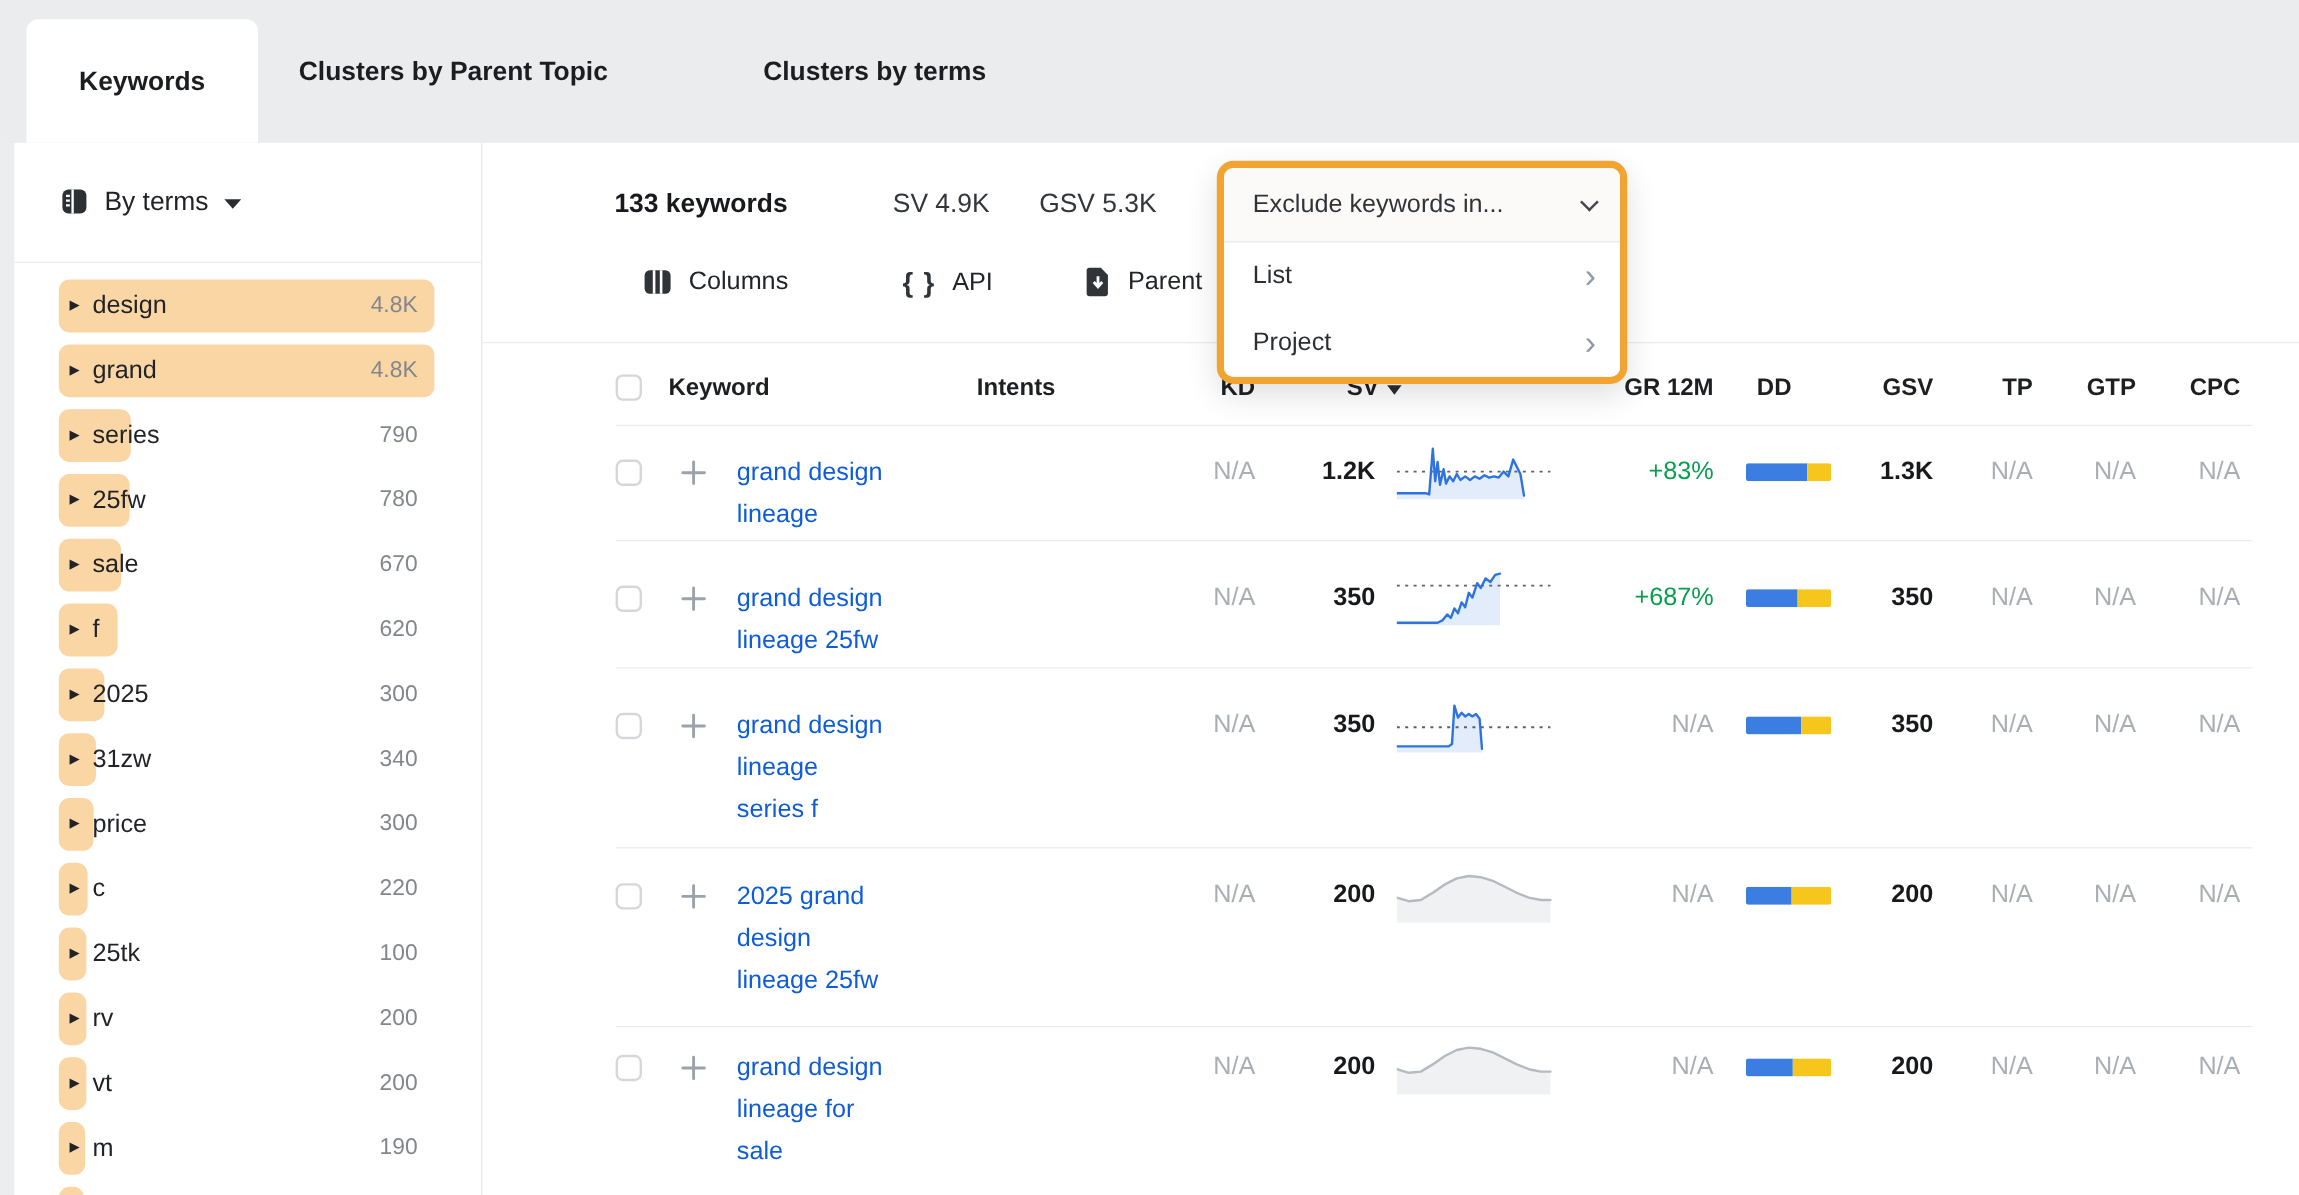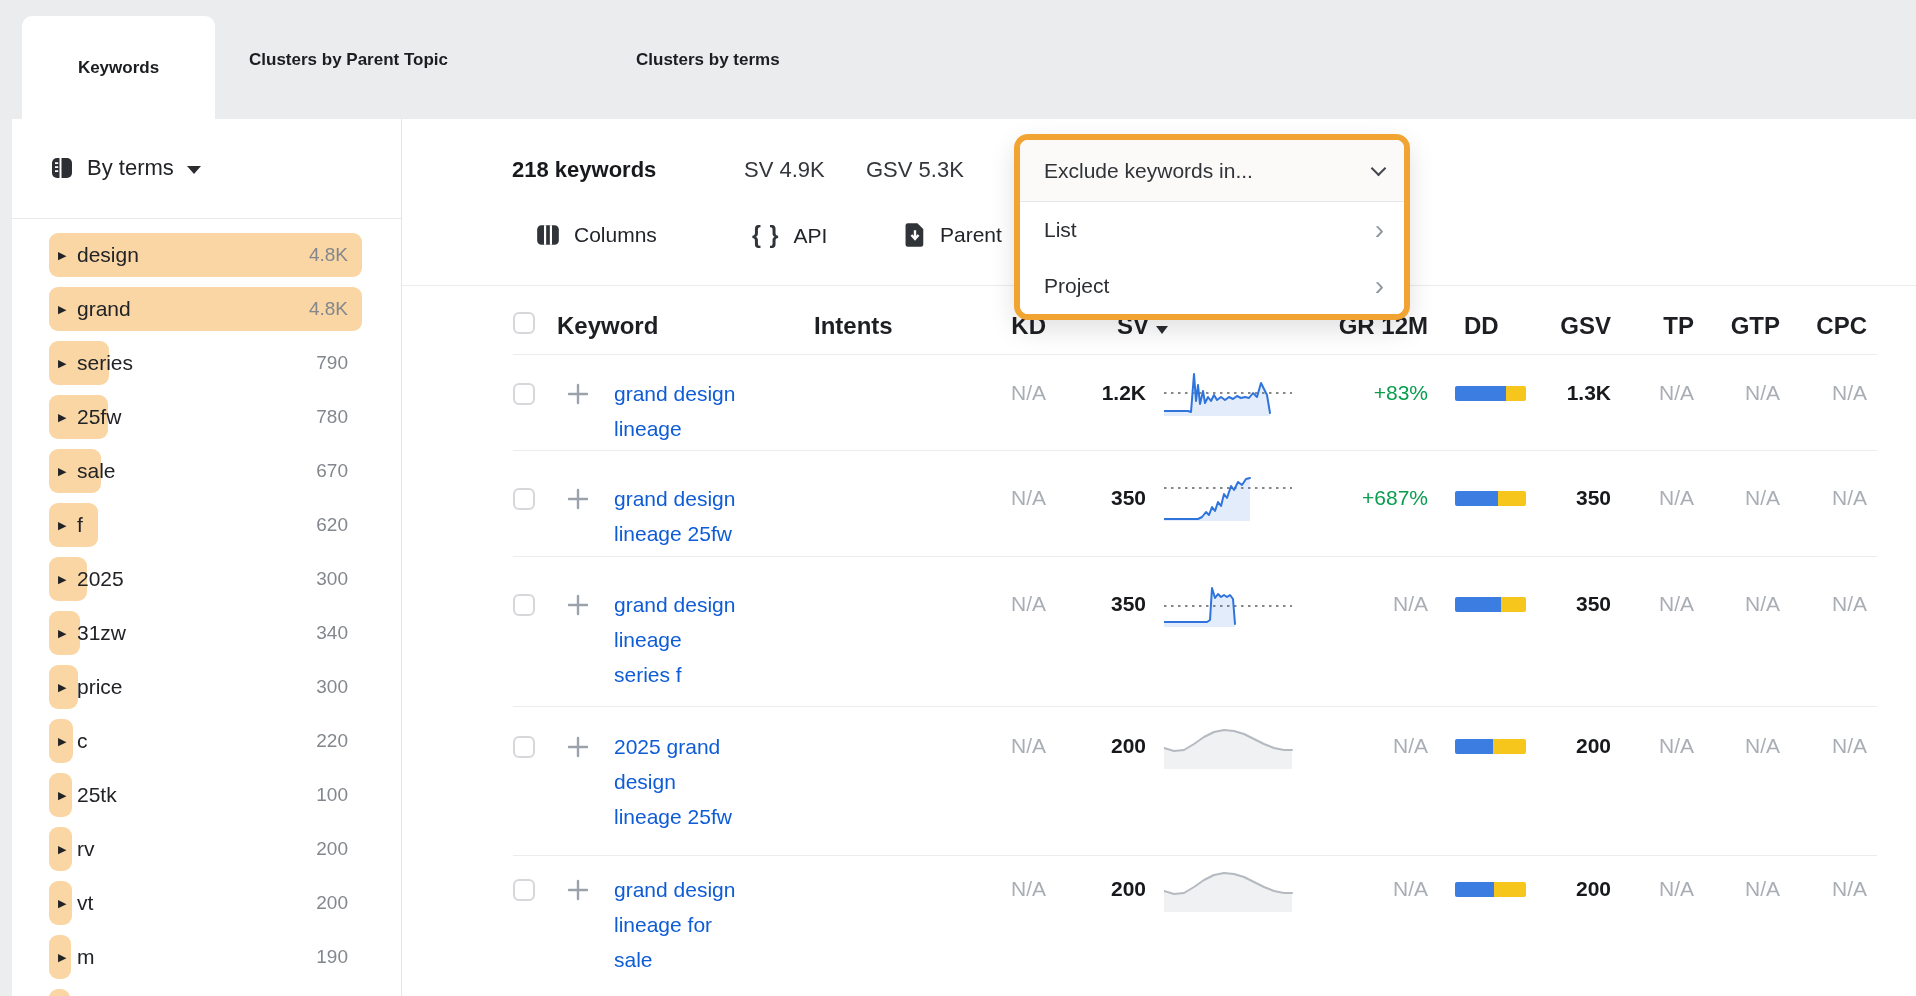--- a/index.html
+++ b/index.html
@@ -9,21 +9,21 @@
   *{box-sizing:border-box;}
   html,body{margin:0;padding:0;}
   body{
     width:1916px;height:996px;position:relative;overflow:hidden;
     background:#ecedee;font-family:"Liberation Sans",sans-serif;
     -webkit-font-smoothing:antialiased;
   }
   
   .tabbar{position:absolute;left:0;top:0;width:100%;height:119px;background:#ebeced;}
   .tab{position:absolute;top:0;height:119px;display:flex;align-items:center;
-       font-size:17px;font-weight:700;color:#1b1d21;cursor:pointer;white-space:nowrap;}
+       font-size:22px;font-weight:700;color:#1b1d21;cursor:pointer;white-space:nowrap;}
   .tab.active{left:22px;width:193px;top:16px;height:103px;background:#fff;
        border-radius:10px 10px 0 0;justify-content:center;}
   .tab.t2{left:249px;}
   .tab.t3{left:636px;}
   
   .card{position:absolute;left:12px;top:119px;right:0;bottom:0;background:#fff;overflow:hidden;}
   
   .sidebar{position:absolute;left:0;top:0;width:389px;height:100%;background:#fff;}
   .byterms{position:absolute;left:38px;top:36px;display:flex;align-items:center;gap:13px;
        font-size:22px;color:#212327;cursor:pointer;}
@@ -40,21 +40,21 @@
        font-size:19px;color:#83878d;text-align:right;}
   
   .main{position:absolute;left:389px;top:0;right:0;height:100%;border-left:1px solid #e4e5e7;background:#fff;}
   .stat{position:absolute;top:38px;font-size:22px;color:#33363b;white-space:nowrap;}
   .stat.bold{font-weight:700;color:#17191c;}
   .tool{position:absolute;top:103px;display:flex;align-items:center;gap:13px;
        font-size:21px;font-weight:500;color:#212428;cursor:pointer;white-space:nowrap;}
   .braces{font-size:23px;font-weight:700;color:#303338;letter-spacing:2px;}
   .tbl-topline{position:absolute;left:0;right:0;top:166px;height:1px;background:#ececee;}
   .h-sep{position:absolute;left:111px;right:39px;top:235px;height:1px;background:#ececee;}
-  .th{position:absolute;top:193px;font-size:24px;font-weight:700;color:#1d1f23;white-space:nowrap;}
+  .th{position:absolute;top:193px;font-size:20px;font-weight:700;color:#1d1f23;white-space:nowrap;}
   .h-keyword{left:155px;}
   .h-intents{left:412px;}
   .h-kd{left:558px;width:86px;text-align:right;}
   .h-sv{left:659px;width:107px;text-align:right;}
   .h-gr{left:919px;width:107px;text-align:right;}
   .h-dd{left:1062px;}
   .h-gsv{left:1119px;width:90px;text-align:right;}
   .h-tp{left:1209px;width:83px;text-align:right;}
   .h-gtp{left:1295px;width:83px;text-align:right;}
   .h-cpc{left:1382px;width:83px;text-align:right;}
@@ -79,21 +79,21 @@
   .c-gr{left:919px;width:107px;}
   .c-gsv{left:1119px;width:90px;}
   .c-tp{left:1209px;width:83px;}
   .c-gtp{left:1295px;width:83px;}
   .c-cpc{left:1382px;width:83px;}
   .spark{position:absolute;left:762px;width:130px;height:46px;}
   .ddbar{position:absolute;left:1053px;width:71px;height:15px;font-size:0;border-radius:2px;overflow:hidden;}
   .ddbar i{display:inline-block;height:15px;background:var(--ddblue);}
   .ddbar b{display:inline-block;height:15px;background:var(--ddyellow);}
   
-  .exclude-box{position:absolute;left:1014px;top:134px;width:396px;height:186px;
+  .exclude-box{position:absolute;left:1014px;top:134px;width:342px;height:186px;
        border:6px solid var(--accent);border-radius:14px;background:#fff;z-index:40;
        overflow:hidden;box-shadow:0 10px 26px rgba(0,0,0,0.12);}
   .ex-trigger{height:61px;background:#fbfaf8;display:flex;align-items:center;
        justify-content:space-between;padding:0 20px 0 24px;font-size:21px;color:#303338;cursor:pointer;}
   .chev{width:11px;height:11px;border-right:2.5px solid #43464c;border-bottom:2.5px solid #43464c;
        transform:rotate(45deg);margin-top:-5px;}
   .ex-menu{border-top:1px solid #e8e8ea;background:#fff;}
   .ex-item{height:56px;display:flex;align-items:center;justify-content:space-between;
        padding:0 20px 0 24px;font-size:21px;color:#2b2e33;cursor:pointer;}
   .ex-item .arrow{color:#9298a0;font-size:28px;line-height:1;font-weight:400;}
@@ -209,21 +209,21 @@
         </div>
         <div class="term-row" style="top: 870px;">
           <div class="term-bar" style="width:21px"></div>
           <span class="term-label"></span>
           <span class="term-count"></span>
         </div>
       </div>
   </aside>
 
   <main class="main">
-    <div class="stat bold" style="left:110px;">218 keywords</div>
+    <div class="stat bold" style="left:110px;">133 keywords</div>
     <div class="stat" style="left:342px;">SV 4.9K</div>
     <div class="stat" style="left:464px;">GSV 5.3K</div>
 
     <div class="tool" style="left:133px;">
       <span style="display:flex;">
         <svg width="26" height="26" viewBox="0 0 24 24">
           <rect x="2" y="3" width="20" height="18" rx="4" fill="#303338"></rect>
           <path d="M9.3 3v18M14.7 3v18" stroke="#fff" stroke-width="2"></path>
         </svg>
       </span>

